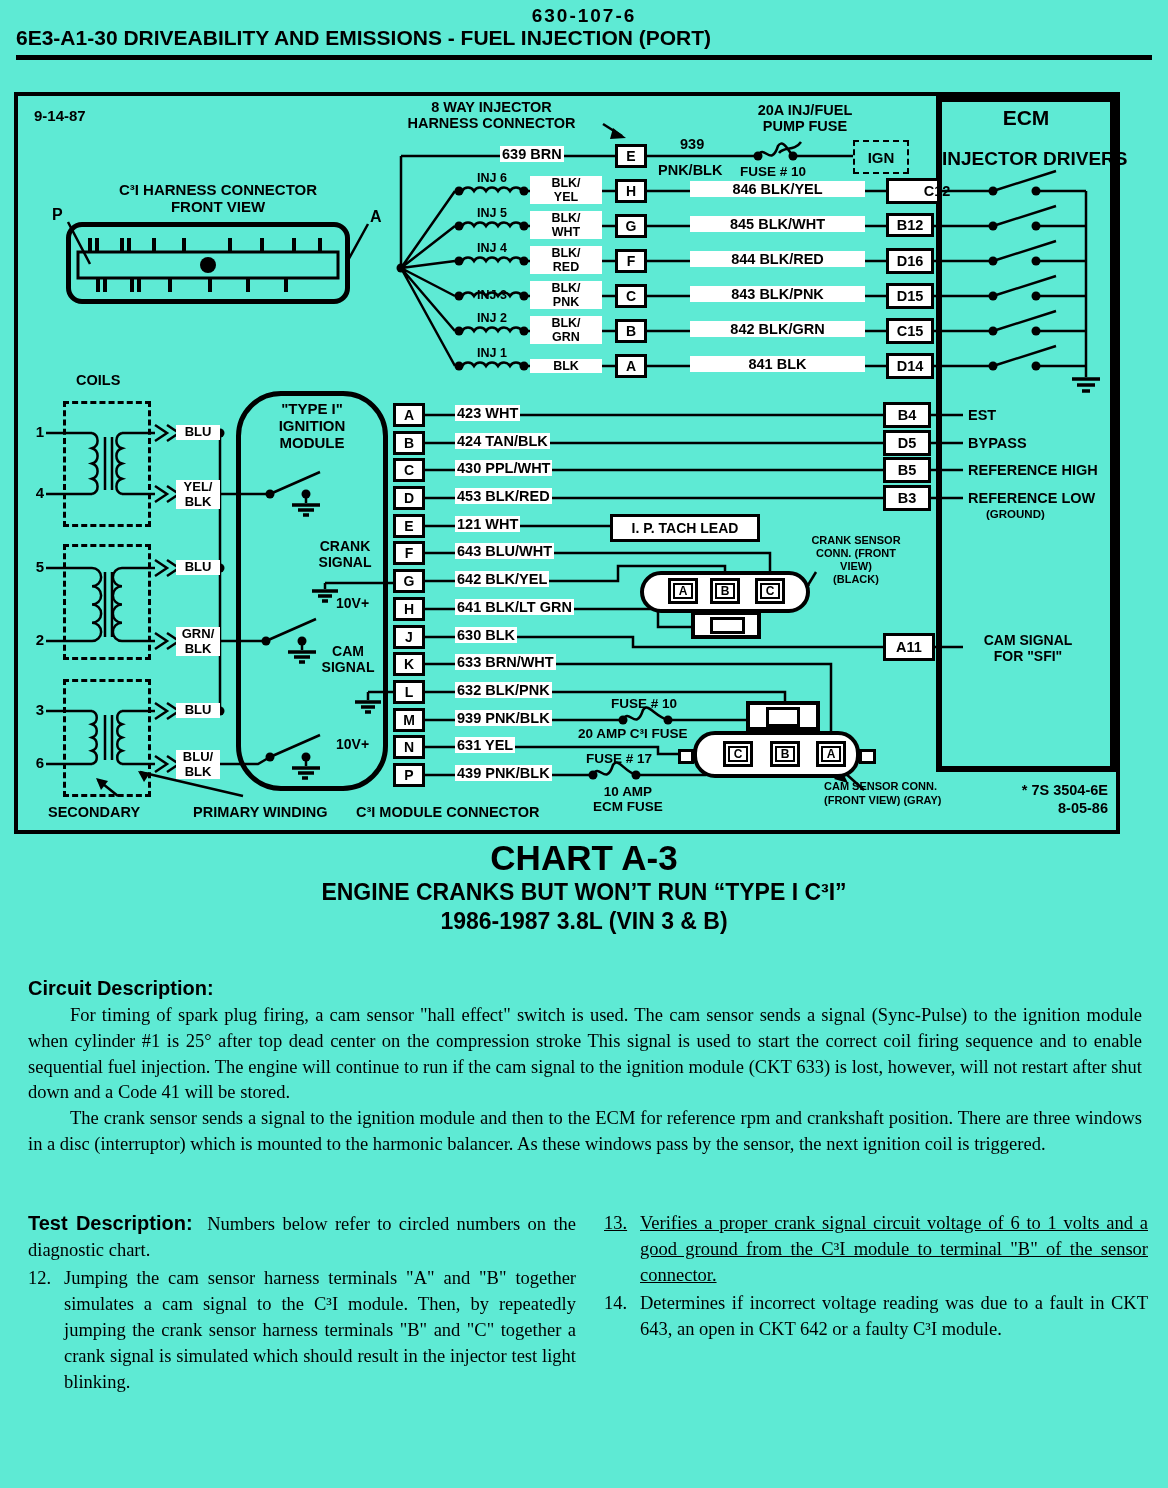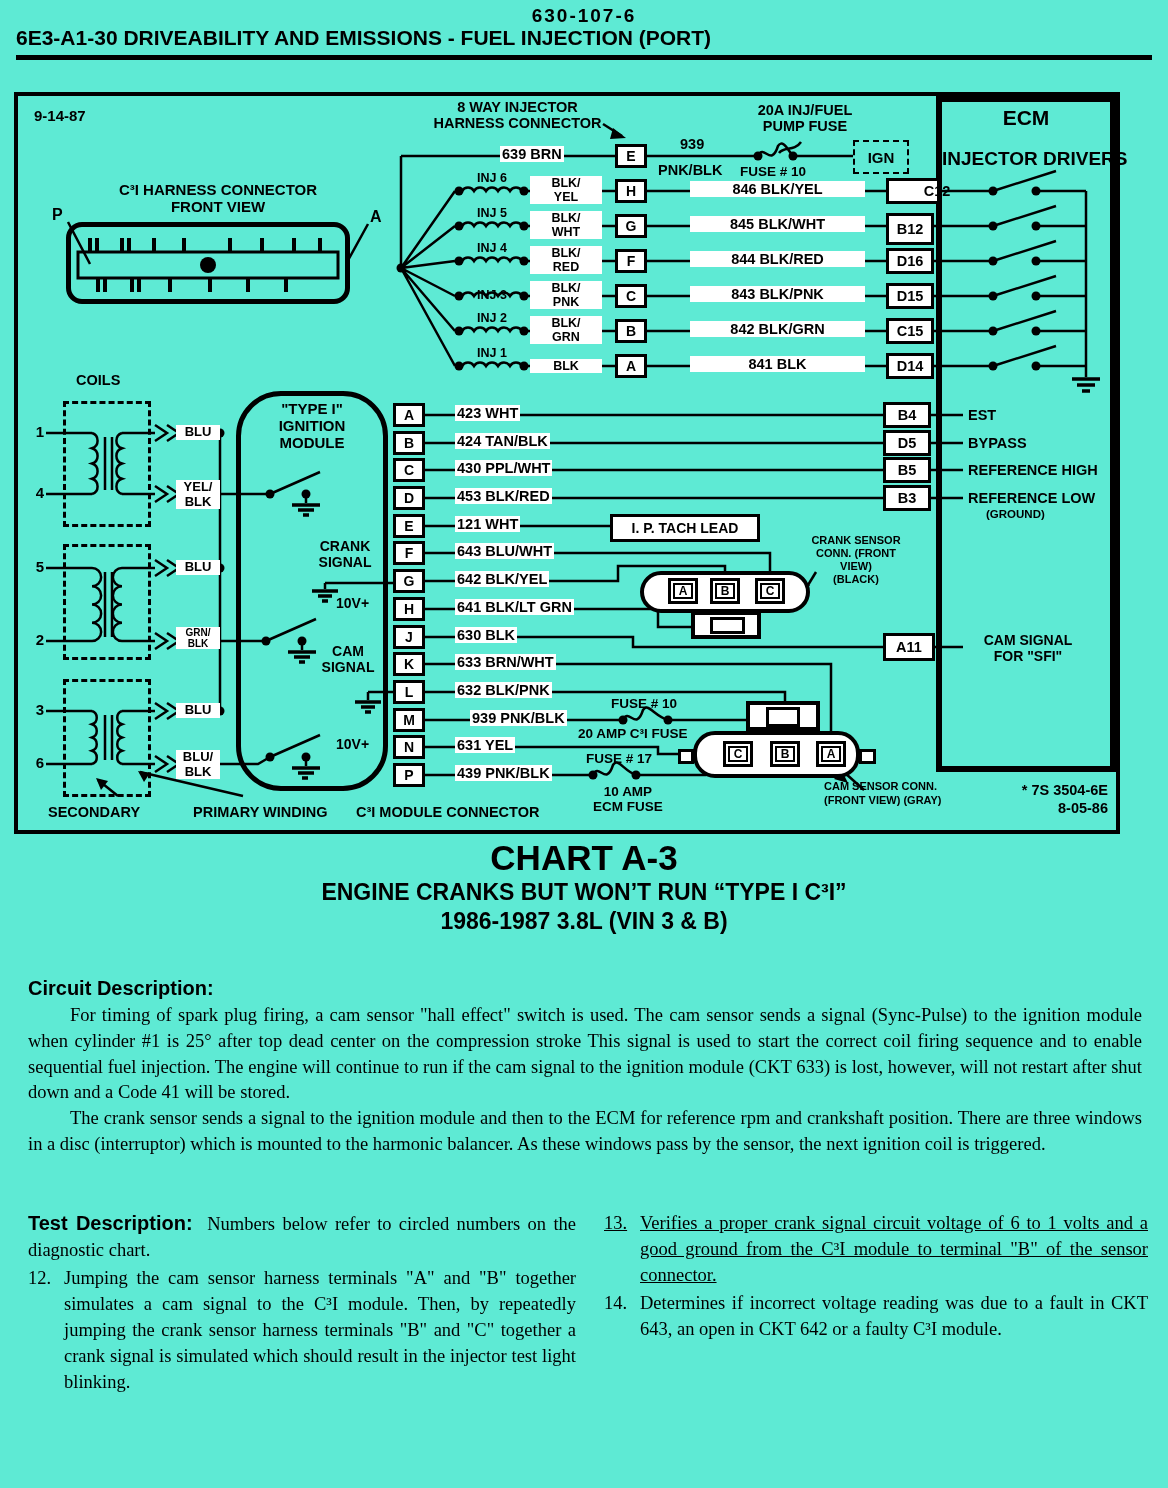--- a/index.html
+++ b/index.html
@@ -227,21 +227,21 @@
       </g>
     </svg>
 
     <div class="dl" style="left:16px; top:12px; font-size:15px;">9-14-87</div>
     <div class="dl c" style="left:60px; top:86px; width:280px; font-size:15px;">C³I HARNESS CONNECTOR</div>
     <div class="dl c" style="left:60px; top:103px; width:280px; font-size:15px;">FRONT VIEW</div>
     <div class="dl" style="left:34px; top:110px; font-size:16px;">P</div>
     <div class="dl" style="left:352px; top:112px; font-size:16px;">A</div>
     <div class="rrect" style="left:48px; top:126px; width:284px; height:82px;"></div>
 
-    <div class="dl c ml" style="left:392px; top:3px; width:215px; font-size:14.5px;">8 WAY INJECTOR
+    <div class="dl c ml" style="left:366px; top:3px; width:215px; font-size:14.5px;">8 WAY INJECTOR
 HARNESS CONNECTOR</div>
     <div class="dl wbg" style="left:482px; top:50px; font-size:14.5px;">639 BRN</div>
     <div class="dl c ml" style="left:712px; top:6px; width:150px; font-size:14.5px;">20A INJ/FUEL
 PUMP FUSE</div>
     <div class="dl" style="left:662px; top:40px; font-size:14.5px;">939</div>
     <div class="dl" style="left:640px; top:66px; font-size:14.5px;">PNK/BLK</div>
     <div class="dl" style="left:722px; top:68px; font-size:13.5px;">FUSE # 10</div>
     <div class="ign" style="left:835px; top:44px; width:56px; height:34px;">IGN</div>
 
     <div class="tbox" style="left:597px; top:48px; width:32px; height:24px; font-size:14px;">E</div>
@@ -276,41 +276,41 @@
     <div class="dl c wbg" style="left:672px; top:155px; width:175px; font-size:14.5px;">844 BLK/RED</div>
     <div class="dl c wbg" style="left:672px; top:190px; width:175px; font-size:14.5px;">843 BLK/PNK</div>
     <div class="dl c wbg" style="left:672px; top:225px; width:175px; font-size:14.5px;">842 BLK/GRN</div>
     <div class="dl c wbg" style="left:672px; top:260px; width:175px; font-size:14.5px;">841 BLK</div>
 
     <div class="ecm-box"></div>
     <div class="dl c" style="left:918px; top:10px; width:180px; font-size:21px;">ECM</div>
     <div class="dl c" style="left:924px; top:52px; width:170px; font-size:19px;">INJECTOR DRIVERS</div>
 
     <div class="tbox" style="left:868px; top:82px; width:48px; height:26px; font-size:14.5px;padding-left:48px;">C12</div>
-    <div class="tbox" style="left:868px; top:117px; width:48px; height:32px; font-size:14.5px;">B12</div>
+    <div class="tbox" style="left:868px; top:117px; width:48px; height:24px; font-size:14.5px;">B12</div>
     <div class="tbox" style="left:868px; top:152px; width:48px; height:26px; font-size:14.5px;">D16</div>
     <div class="tbox" style="left:868px; top:187px; width:48px; height:26px; font-size:14.5px;">D15</div>
     <div class="tbox" style="left:868px; top:222px; width:48px; height:26px; font-size:14.5px;">C15</div>
     <div class="tbox" style="left:868px; top:257px; width:48px; height:26px; font-size:14.5px;">D14</div>
 
     <div class="dl" style="left:58px; top:276px; font-size:14.5px;">COILS</div>
     <div class="dash" style="left:45px; top:305px; width:88px; height:126px;"></div>
     <div class="dash" style="left:45px; top:448px; width:88px; height:116px;"></div>
     <div class="dash" style="left:45px; top:583px; width:88px; height:118px;"></div>
     <div class="dl r" style="left:8px; top:328px; width:18px; font-size:15px;">1</div>
     <div class="dl r" style="left:8px; top:389px; width:18px; font-size:15px;">4</div>
     <div class="dl r" style="left:8px; top:463px; width:18px; font-size:15px;">5</div>
     <div class="dl r" style="left:8px; top:536px; width:18px; font-size:15px;">2</div>
     <div class="dl r" style="left:8px; top:606px; width:18px; font-size:15px;">3</div>
     <div class="dl r" style="left:8px; top:659px; width:18px; font-size:15px;">6</div>
     <div class="dl c wbg" style="left:158px; top:329px; width:44px; font-size:13px;">BLU</div>
     <div class="dl c ml wbg" style="left:158px; top:384px; width:44px; font-size:13px;">YEL/
 BLK</div>
     <div class="dl c wbg" style="left:158px; top:464px; width:44px; font-size:13px;">BLU</div>
-    <div class="dl c ml wbg" style="left:158px; top:531px; width:44px; font-size:10px;">GRN/
+    <div class="dl c ml wbg" style="left:158px; top:531px; width:44px; font-size:13px;">GRN/
 BLK</div>
     <div class="dl c wbg" style="left:158px; top:607px; width:44px; font-size:13px;">BLU</div>
     <div class="dl c ml wbg" style="left:158px; top:654px; width:44px; font-size:13px;">BLU/
 BLK</div>
     <div class="dl" style="left:30px; top:708px; font-size:14.5px;">SECONDARY</div>
     <div class="dl" style="left:175px; top:708px; font-size:14.5px;">PRIMARY WINDING</div>
     <div class="dl" style="left:338px; top:708px; font-size:14.5px;">C³I MODULE CONNECTOR</div>
 
     <div class="mod-box"></div>
     <div class="dl c ml" style="left:228px; top:304px; width:132px; font-size:15px; line-height:17px;">"TYPE I"
@@ -342,21 +342,21 @@
     <div class="dl wbg" style="left:437px; top:337px; font-size:14.5px;">424 TAN/BLK</div>
     <div class="dl wbg" style="left:437px; top:364px; font-size:14.5px;">430 PPL/WHT</div>
     <div class="dl wbg" style="left:437px; top:392px; font-size:14.5px;">453 BLK/RED</div>
     <div class="dl wbg" style="left:437px; top:420px; font-size:14.5px;">121 WHT</div>
     <div class="dl wbg" style="left:437px; top:447px; font-size:14.5px;">643 BLU/WHT</div>
     <div class="dl wbg" style="left:437px; top:475px; font-size:14.5px;">642 BLK/YEL</div>
     <div class="dl wbg" style="left:437px; top:503px; font-size:14.5px;">641 BLK/LT GRN</div>
     <div class="dl wbg" style="left:437px; top:531px; font-size:14.5px;">630 BLK</div>
     <div class="dl wbg" style="left:437px; top:558px; font-size:14.5px;">633 BRN/WHT</div>
     <div class="dl wbg" style="left:437px; top:586px; font-size:14.5px;">632 BLK/PNK</div>
-    <div class="dl wbg" style="left:437px; top:614px; font-size:14.5px;margin-left:15px;">939 PNK/BLK</div>
+    <div class="dl wbg" style="left:437px; top:614px; font-size:14.5px;">939 PNK/BLK</div>
     <div class="dl wbg" style="left:437px; top:641px; font-size:14.5px;">631 YEL</div>
     <div class="dl wbg" style="left:437px; top:669px; font-size:14.5px;">439 PNK/BLK</div>
 
     <div class="tbox" style="left:592px; top:418px; width:150px; height:28px; font-size:14px; border-width:3.5px;">I. P. TACH LEAD</div>
 
     <div class="conn-oval" style="left:622px; top:475px; width:170px; height:42px;"></div>
     <div class="sq" style="left:650px; top:482px;">
         <span>A</span>
       </div>
     <div class="sq" style="left:692px; top:482px;">

